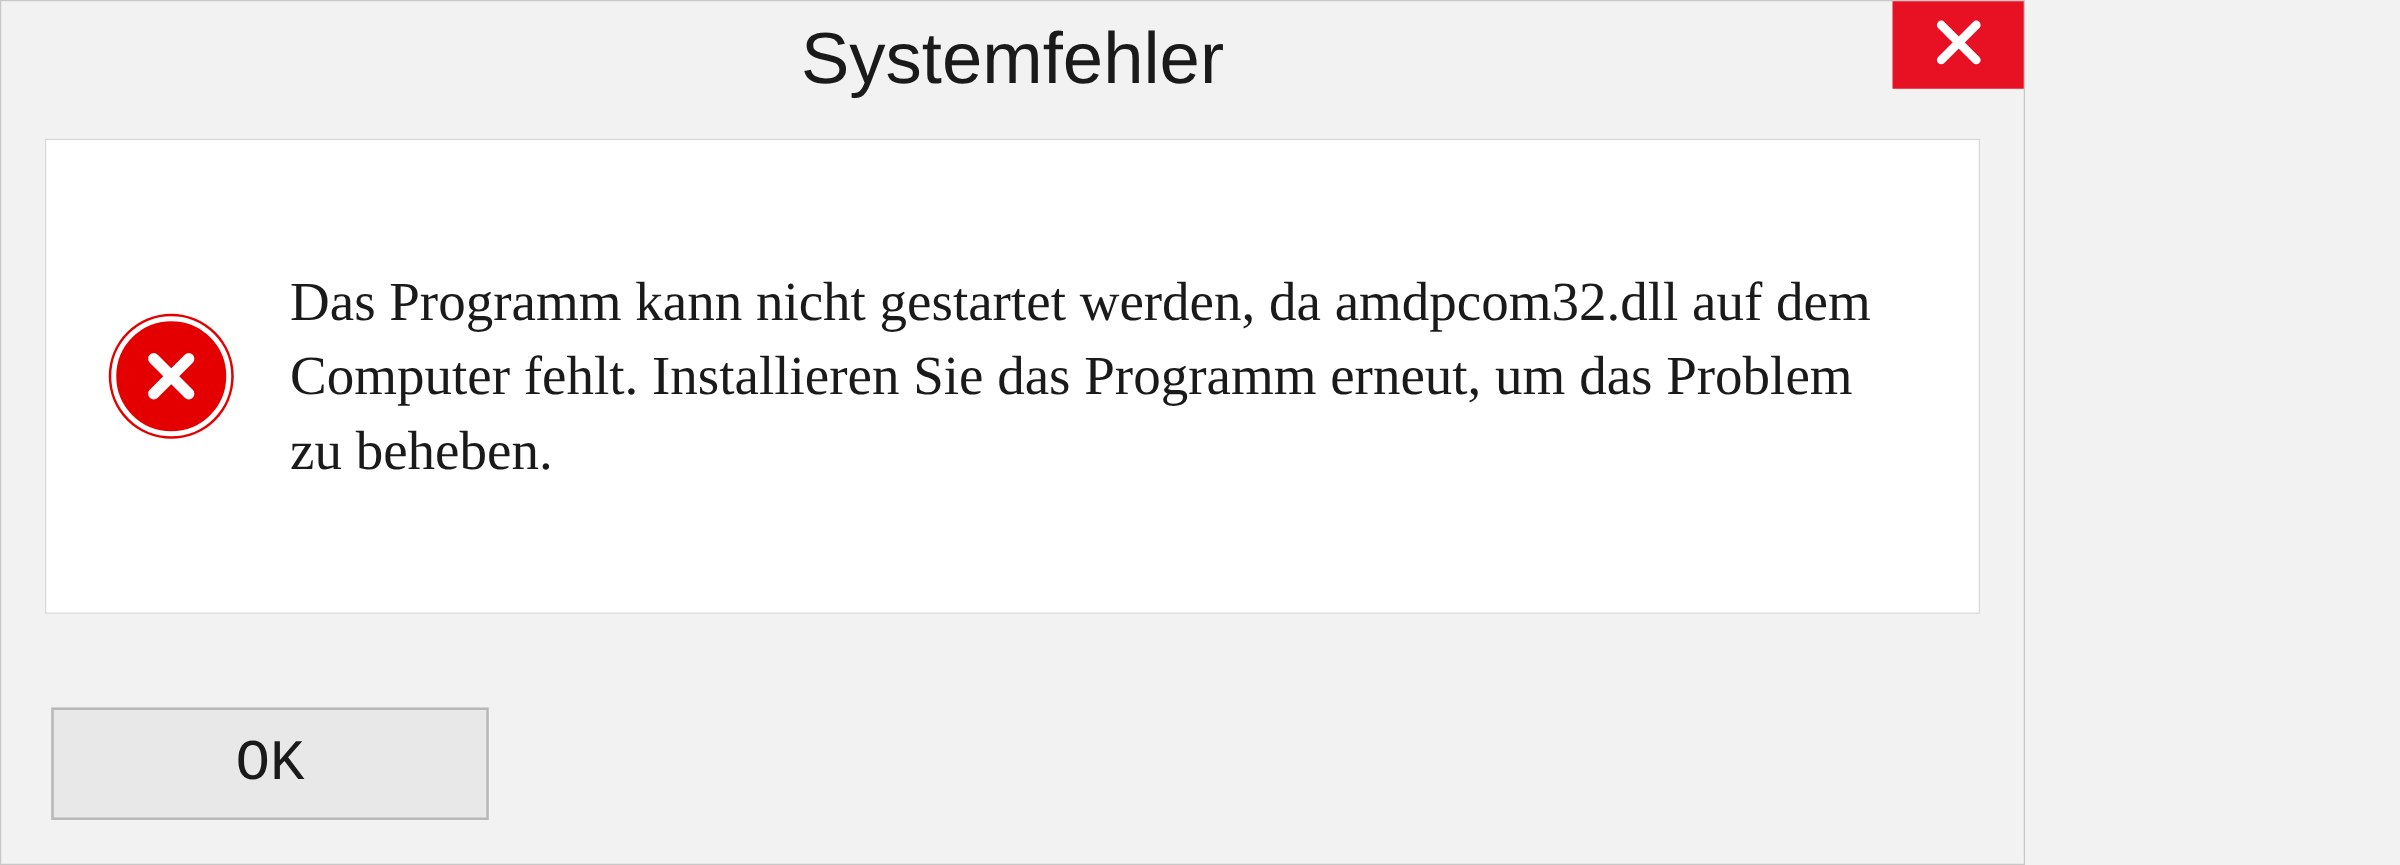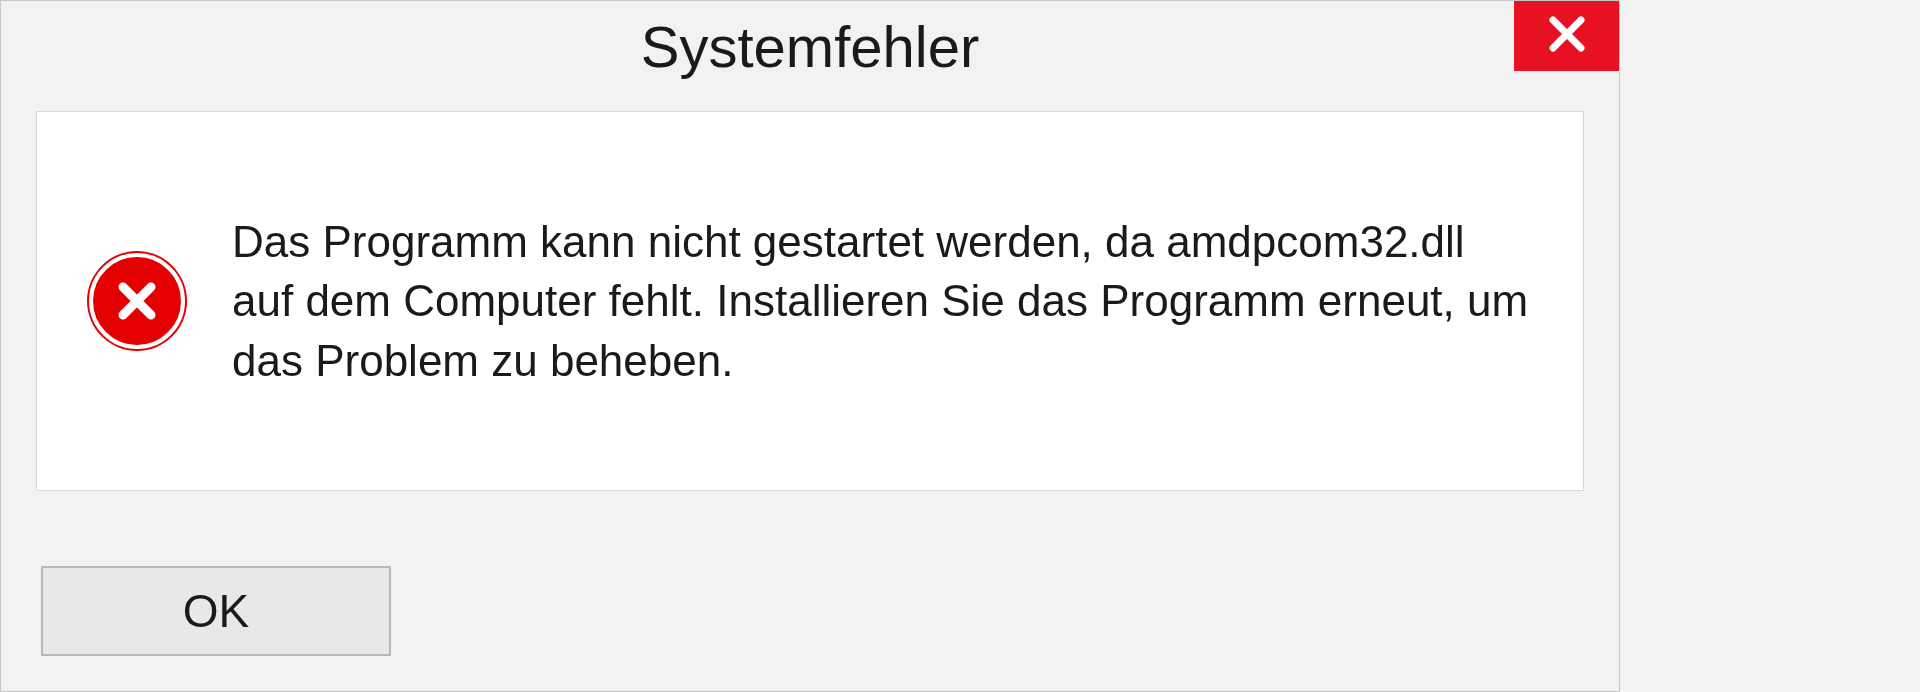--- a/index.html
+++ b/index.html
@@ -59,20 +59,21 @@
     }
     
     .content-panel {
       margin: 20px 35px 0 35px;
       background: #ffffff;
       border: 1px solid #d8d8d8;
       height: 380px;
       display: flex;
       align-items: center;
       padding: 0 50px;
+      font-family: Liberation Serif, serif;
     }
     
     .error-icon-container {
       flex-shrink: 0;
       margin-right: 45px;
     }
     
     .error-icon-circle {
       width: 100px;
       height: 100px;
@@ -129,21 +130,21 @@
       width: 350px;
       height: 90px;
       background: #e8e8e8;
       border: 2px solid #b8b8b8;
       font-size: 46px;
       color: #1a1a1a;
       cursor: pointer;
       display: flex;
       align-items: center;
       justify-content: center;
-      font-family: Liberation Sans, sans-serif;
+      font-family: Liberation Mono, monospace;
     }
   </style>
 </head>
 <body>
 
 <div class="dialog">
 
   <div class="title-bar">
     <div class="title-text">Systemfehler</div>
     <div class="close-button">

